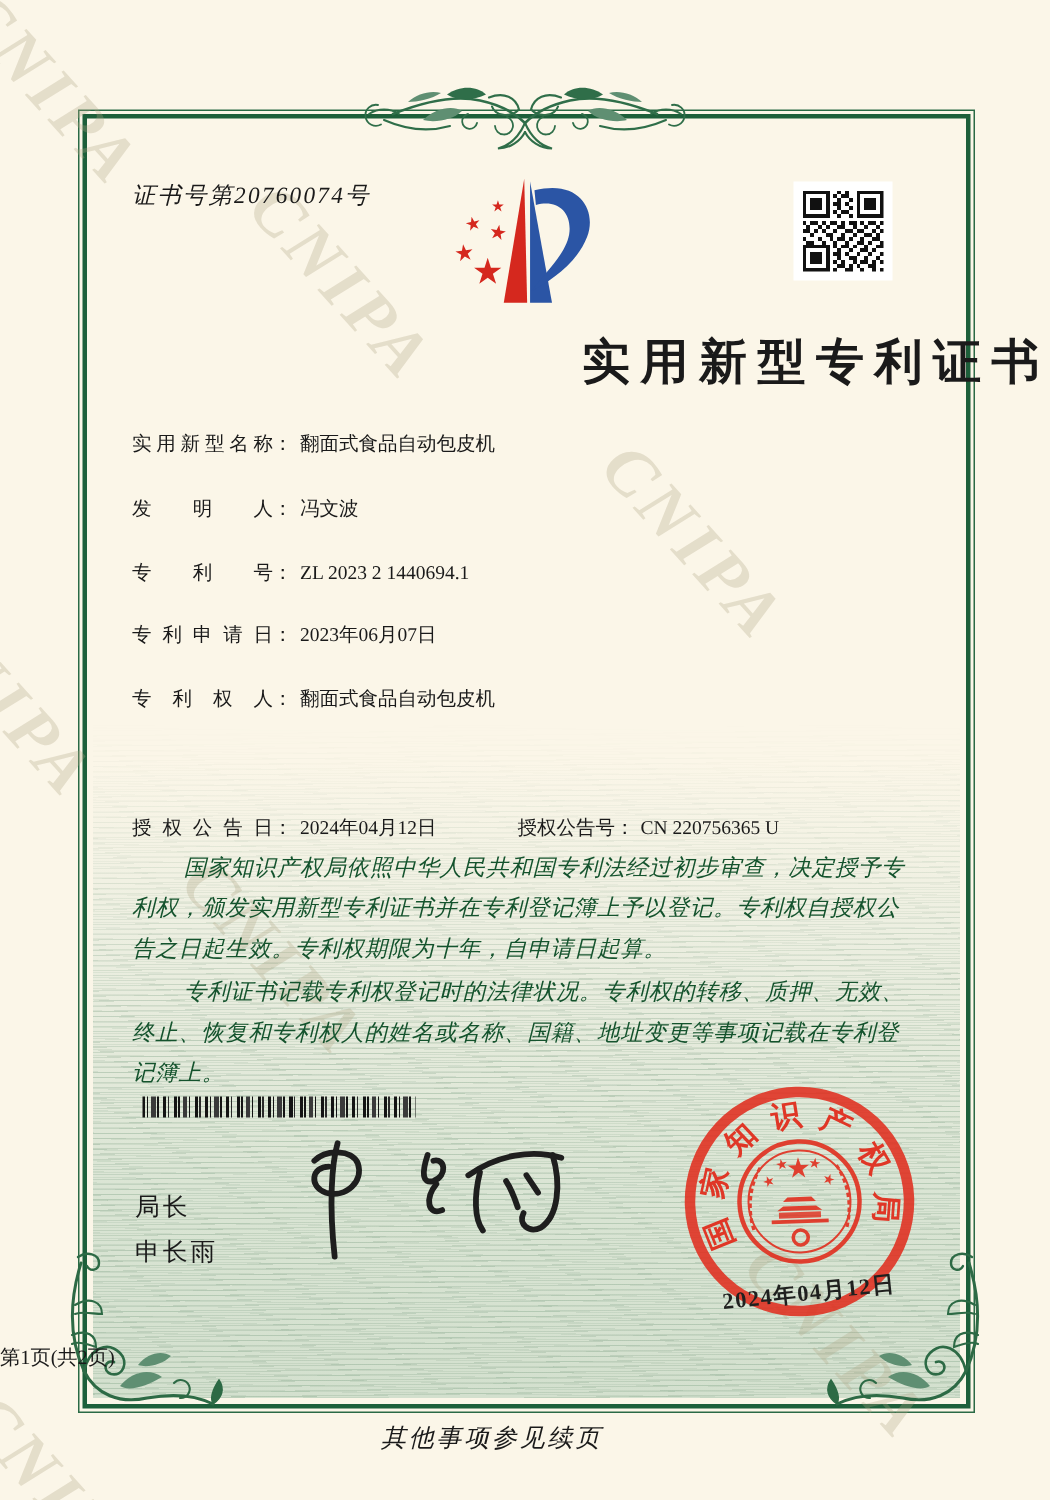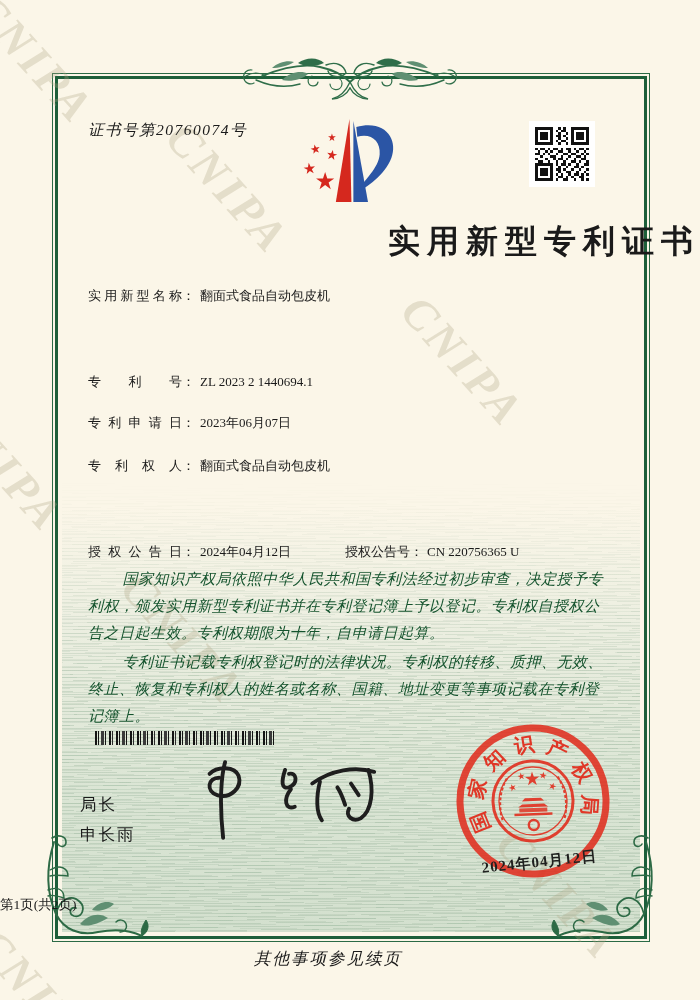--- a/index.html
+++ b/index.html
@@ -41,21 +41,21 @@
   
   .body-text{position:absolute;left:88px;top:566px;width:526px;z-index:2;
              font-style:italic;font-size:15px;line-height:27px;letter-spacing:.5px;color:#14532d;}
   .body-text p{margin:0 0 2px 0;text-indent:2.3em;}
   
   .barcode{position:absolute;left:95px;top:731px;width:182px;height:14px;z-index:2;
       background:repeating-linear-gradient(90deg,
         #141414 0 2px,transparent 2px 3px,#141414 3px 4px,transparent 4px 6px,
         #3a3a3a 6px 9px,transparent 9px 10px,#141414 10px 11px,transparent 11px 14px,
         #141414 14px 16px,transparent 16px 17px,#2a2a2a 17px 18px,transparent 18px 21px);}
-  .signer{position:absolute;left:80px;top:790px;font-size:16.5px;letter-spacing:2px;line-height:30px;z-index:2;}
+  .signer{position:absolute;left:90px;top:790px;font-size:16.5px;letter-spacing:2px;line-height:30px;z-index:2;}
   .sig-svg{position:absolute;left:196px;top:756px;width:184px;height:86px;z-index:2;}
   .seal{position:absolute;left:444px;top:712px;width:178px;height:178px;z-index:3;
         transform:rotate(-2deg);opacity:.94;}
   .page-info{position:absolute;left:0;top:896px;width:660px;text-align:left;font-size:13.5px;z-index:2;}
   .continuation{position:absolute;left:0;top:948px;width:656px;text-align:center;font-size:16.5px;
                 font-style:italic;letter-spacing:2px;z-index:2;}
 </style>
 </head>
 <body>
 
@@ -174,20 +174,23 @@
                  M8,20h1v1h-1z M11,20h2v1h-2z M15,20h1v1h-1z M18,20h1v1h-1z M20,20h1v1h-1z"></path>
       </g>
     </svg>
   </div>
 
   <div class="title">实用新型专利证书</div>
 
   <div class="frow" style="top:285px">
     <span class="flabel">实用新型名称</span><span class="fcolon">：</span><span class="fvalue">翻面式食品自动包皮机</span>
   </div>
+  <div class="frow" style="top:328px">
+    <span class="flabel">发明人</span><span class="fcolon">：</span><span class="fvalue">冯文波</span>
+  </div>
   <div class="frow" style="top:371px">
     <span class="flabel">专利号</span><span class="fcolon">：</span><span class="fvalue">ZL 2023 2 1440694.1</span>
   </div>
   <div class="frow" style="top:412px">
     <span class="flabel">专利申请日</span><span class="fcolon">：</span><span class="fvalue">2023年06月07日</span>
   </div>
   <div class="frow" style="top:455px">
     <span class="flabel">专利权人</span><span class="fcolon">：</span><span class="fvalue">翻面式食品自动包皮机</span>
   </div>
   <div class="frow" style="top:541px">

